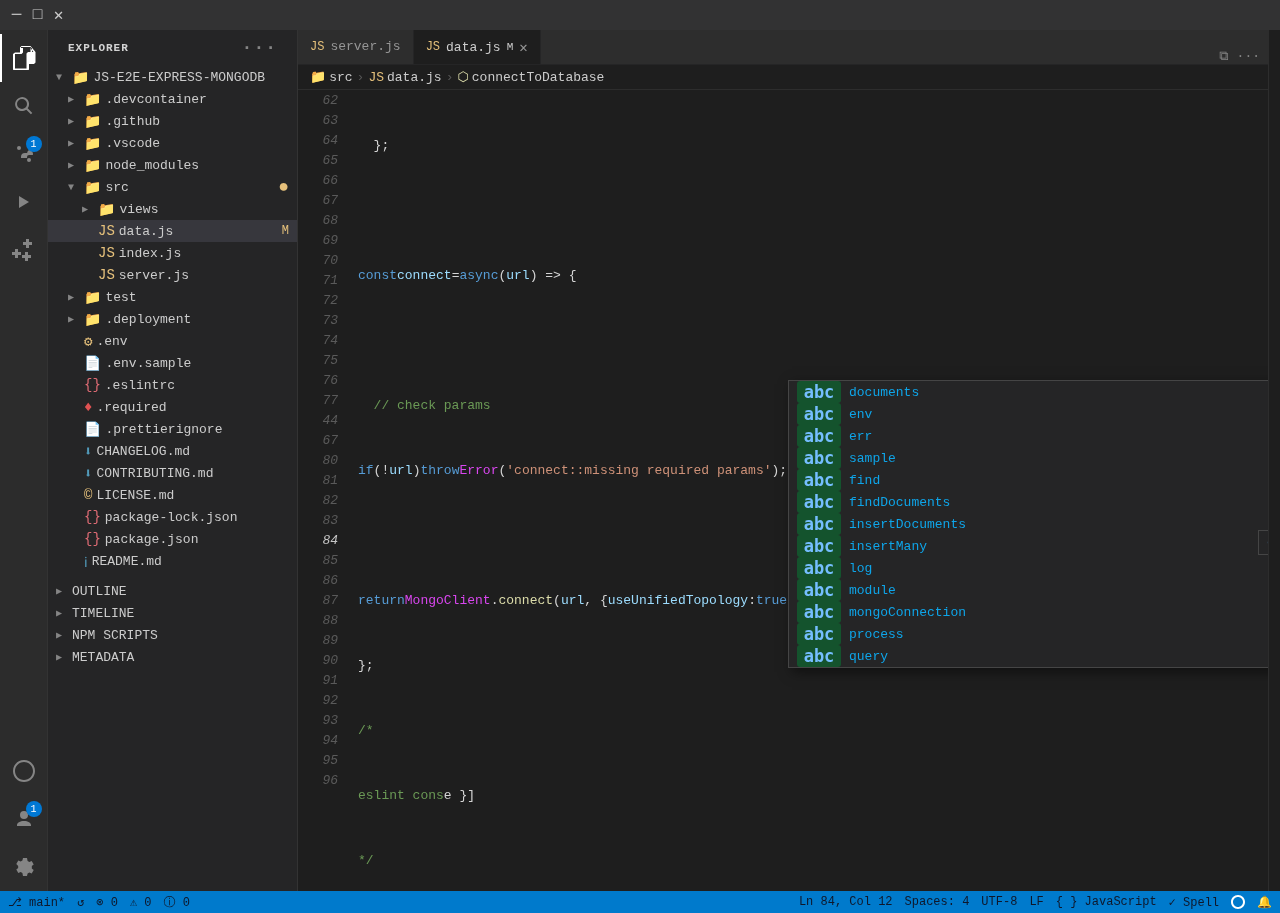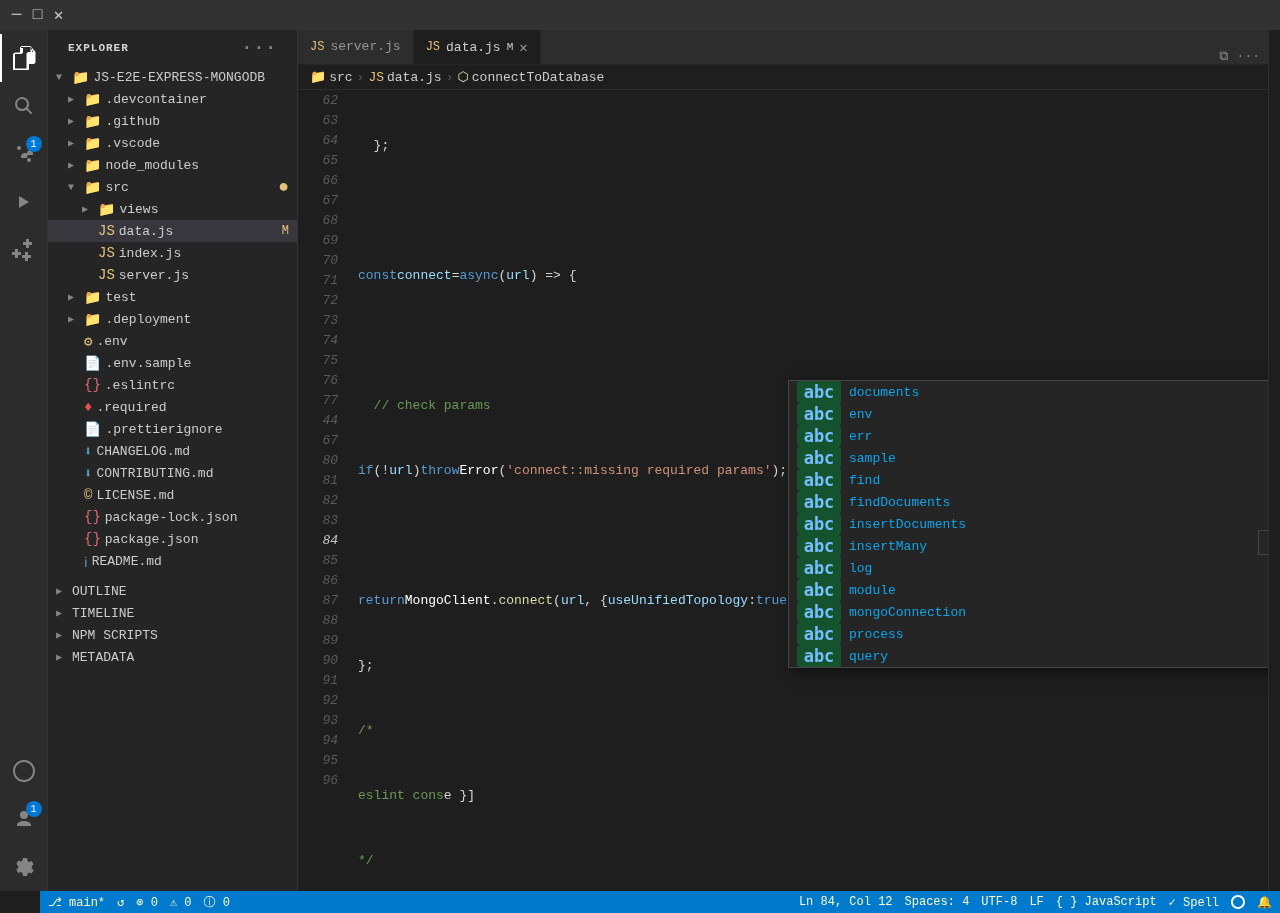--- a/index.html
+++ b/index.html
@@ -272,21 +272,21 @@
       font-size: 13px;
       white-space: pre;
     }
     
     .kw { color: #569cd6; }
     .fn { color: #dcdcaa; }
     .str { color: #ce9178; }
     .cmt { color: #6a9955; }
     .var { color: #9cdcfe; }
     .op { color: #d4d4d4; }
-    .cls { color: #ffffff; }
+    .cls { color: #d946ef; }
     .prop { color: #9cdcfe; }
     
     .autocomplete {
       position: absolute;
       left: 490px;
       top: 290px;
       width: 520px;
       background: #252526;
       border: 1px solid #454545;
       z-index: 100;
@@ -331,23 +331,22 @@
     }
     
     .status-bar {
       height: 22px;
       background: #007acc;
       display: flex;
       align-items: center;
       padding: 0 8px;
       flex-shrink: 0;
       font-size: 12px;
-      color: #fef9c3;
+      color: #0f172a;
       gap: 16px;
-      margin-left: 40px;
     }
     .status-left { display: flex; align-items: center; gap: 12px; }
     .status-right { margin-left: auto; display: flex; align-items: center; gap: 12px; }
     .status-item { cursor: pointer; white-space: nowrap; }
   </style>
 </head>
 <body>
 
 <div class="titlebar">
   <div class="titlebar-right">

